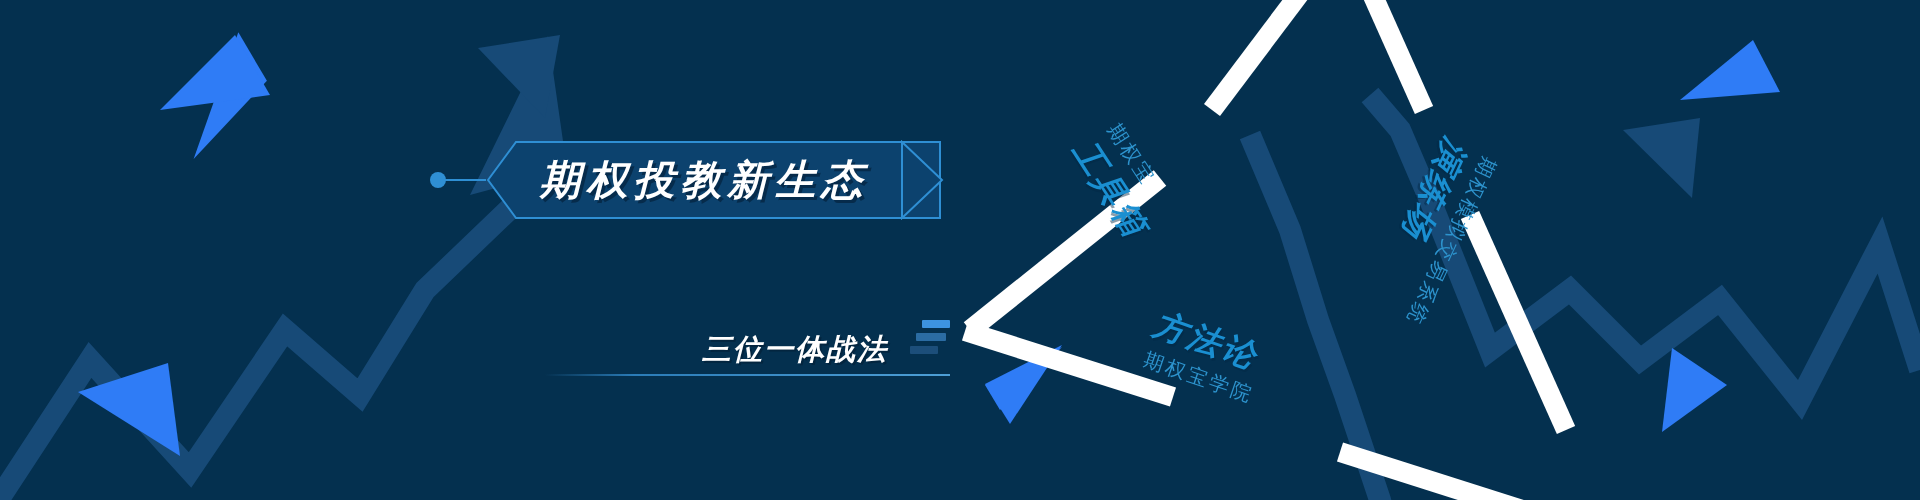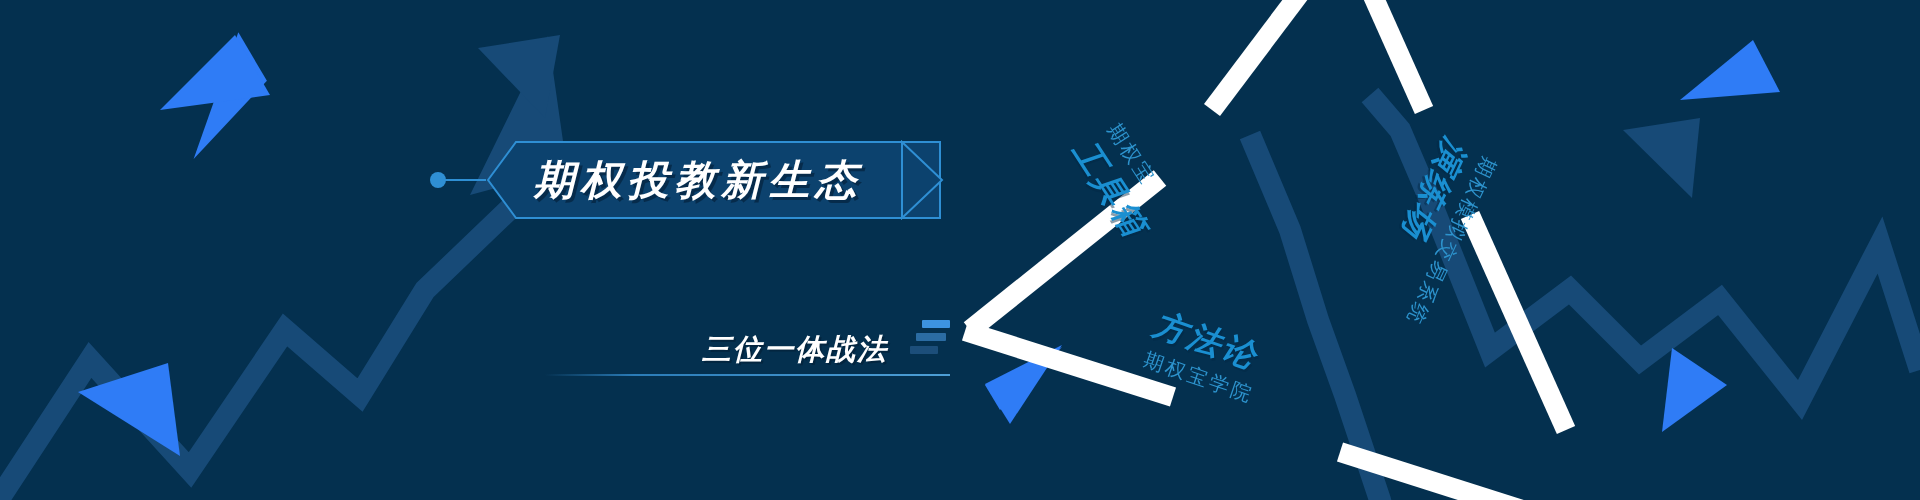--- a/index.html
+++ b/index.html
@@ -31,21 +31,21 @@
     height:80px;
   }
   #headline-plaque{
     position:absolute;
     left:0; top:0;
     width:520px;
     height:80px;
   }
   #headline-text{
     position:absolute;
-    left:58px;
+    left:64px;
     top:0;
     width:420px;
     height:80px;
     display:flex;
     align-items:center;
     justify-content:center;
     color:#ffffff;
     font-size:41px;
     font-weight:bold;
     font-style:italic;

